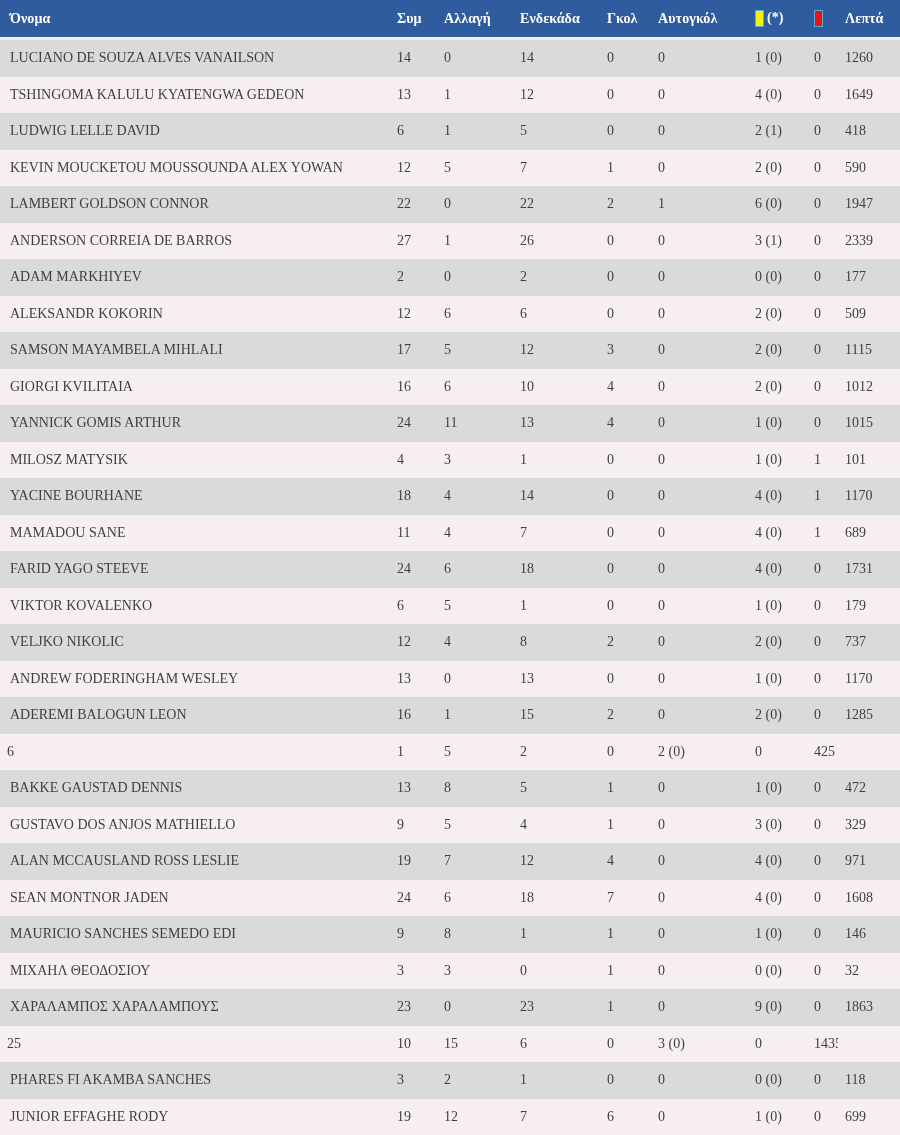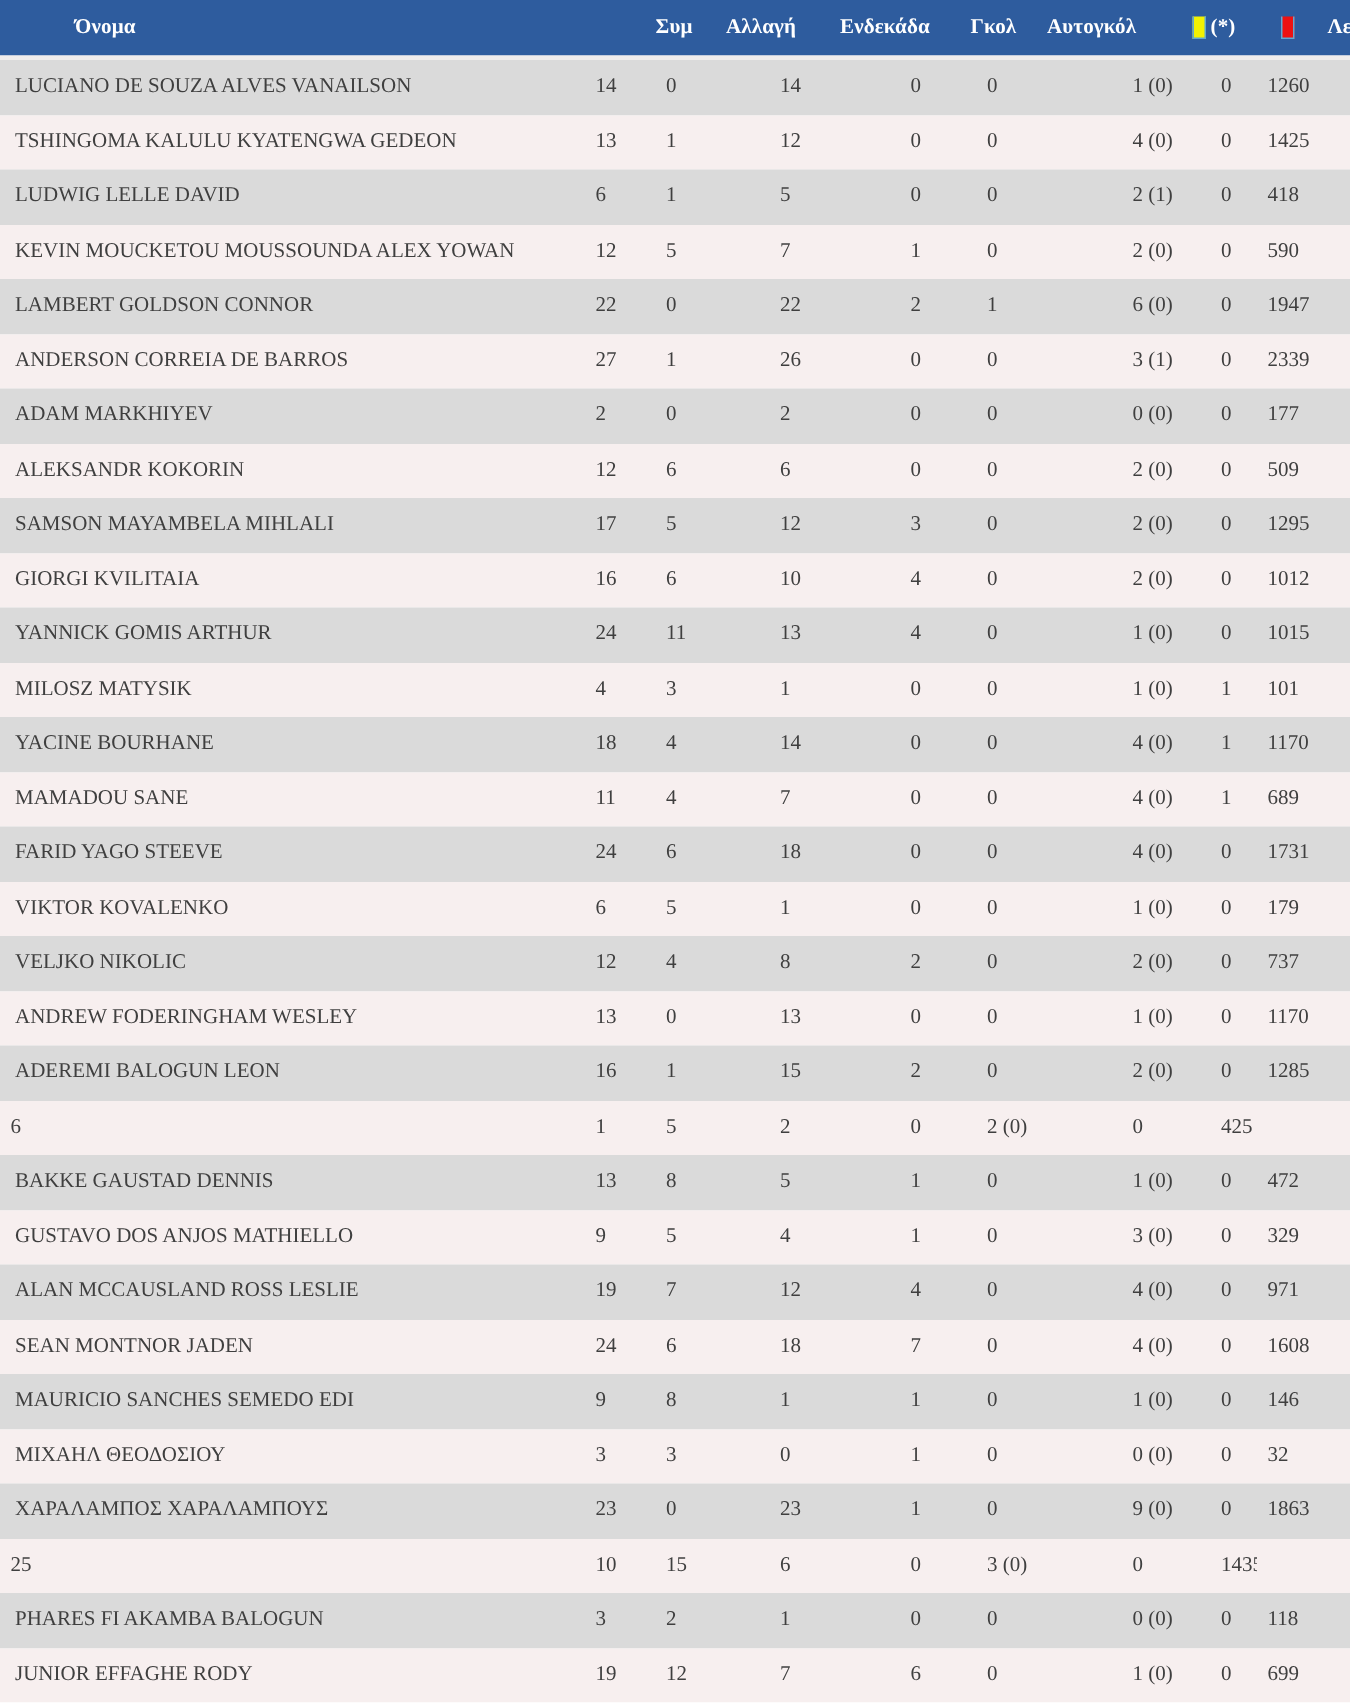--- a/index.html
+++ b/index.html
@@ -23,21 +23,20 @@
   .stats-table{width:900px;height:1135px;display:flex;flex-direction:column;}
   .header-row{
     height:37px;flex:0 0 37px;
     background:var(--header-bg);
     color:var(--header-text);
     display:grid;
     grid-template-columns:390px 47px 76px 87px 51px 97px 59px 31px 62px;
     align-items:center;
     font-size:14px;font-weight:700;
     letter-spacing:0.1px;
-    padding-left:40px;
   }
   .rows-wrap{
     flex:1;
     border-top:3px solid var(--header-gap);
     display:flex;flex-direction:column;align-items:center;
   }
   .row{
     flex:1;
     display:grid;
     grid-template-columns:390px 47px 76px 87px 51px 97px 59px 31px 62px;
@@ -90,21 +89,21 @@
 
   <div class="row even">
     <div class="cell name">TSHINGOMA KALULU KYATENGWA GEDEON</div>
     <div class="cell">13</div>
     <div class="cell">1</div>
     <div class="cell">12</div>
     <div class="cell">0</div>
     <div class="cell">0</div>
     <div class="cell">4 (0)</div>
     <div class="cell">0</div>
-    <div class="cell">1425</div>
+    <div class="cell">1649</div>
   </div>
 
   <div class="row odd">
     <div class="cell name">LUDWIG LELLE DAVID</div>
     <div class="cell">6</div>
     <div class="cell">1</div>
     <div class="cell">5</div>
     <div class="cell">0</div>
     <div class="cell">0</div>
     <div class="cell">2 (1)</div>
@@ -174,21 +173,21 @@
 
   <div class="row odd">
     <div class="cell name">SAMSON MAYAMBELA MIHLALI</div>
     <div class="cell">17</div>
     <div class="cell">5</div>
     <div class="cell">12</div>
     <div class="cell">3</div>
     <div class="cell">0</div>
     <div class="cell">2 (0)</div>
     <div class="cell">0</div>
-    <div class="cell">1295</div>
+    <div class="cell">1115</div>
   </div>
 
   <div class="row even">
     <div class="cell name">GIORGI KVILITAIA</div>
     <div class="cell">16</div>
     <div class="cell">6</div>
     <div class="cell">10</div>
     <div class="cell">4</div>
     <div class="cell">0</div>
     <div class="cell">2 (0)</div>
@@ -404,21 +403,21 @@
     <div class="cell">10</div>
     <div class="cell">15</div>
     <div class="cell">6</div>
     <div class="cell">0</div>
     <div class="cell">3 (0)</div>
     <div class="cell">0</div>
     <div class="cell">1435</div>
   </div>
 
   <div class="row odd">
-    <div class="cell name">PHARES FI AKAMBA BALOGUN</div>
+    <div class="cell name">PHARES FI AKAMBA SANCHES</div>
     <div class="cell">3</div>
     <div class="cell">2</div>
     <div class="cell">1</div>
     <div class="cell">0</div>
     <div class="cell">0</div>
     <div class="cell">0 (0)</div>
     <div class="cell">0</div>
     <div class="cell">118</div>
   </div>
 

